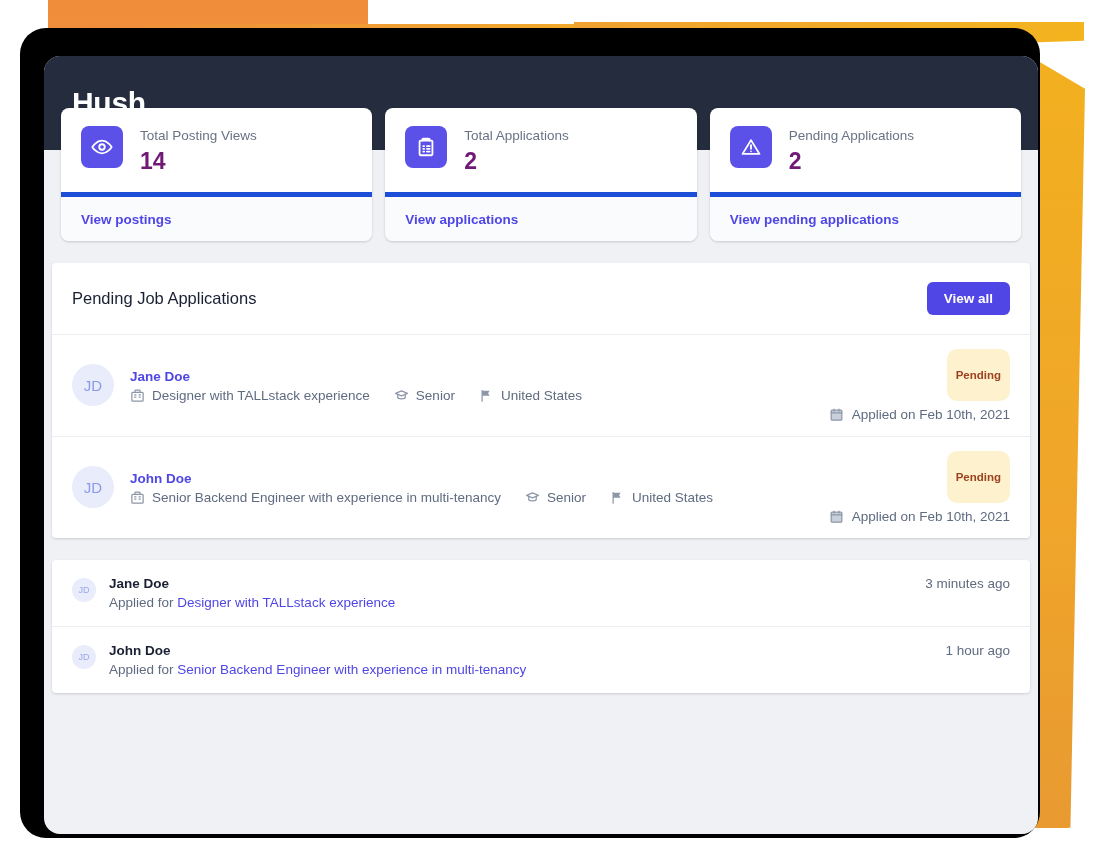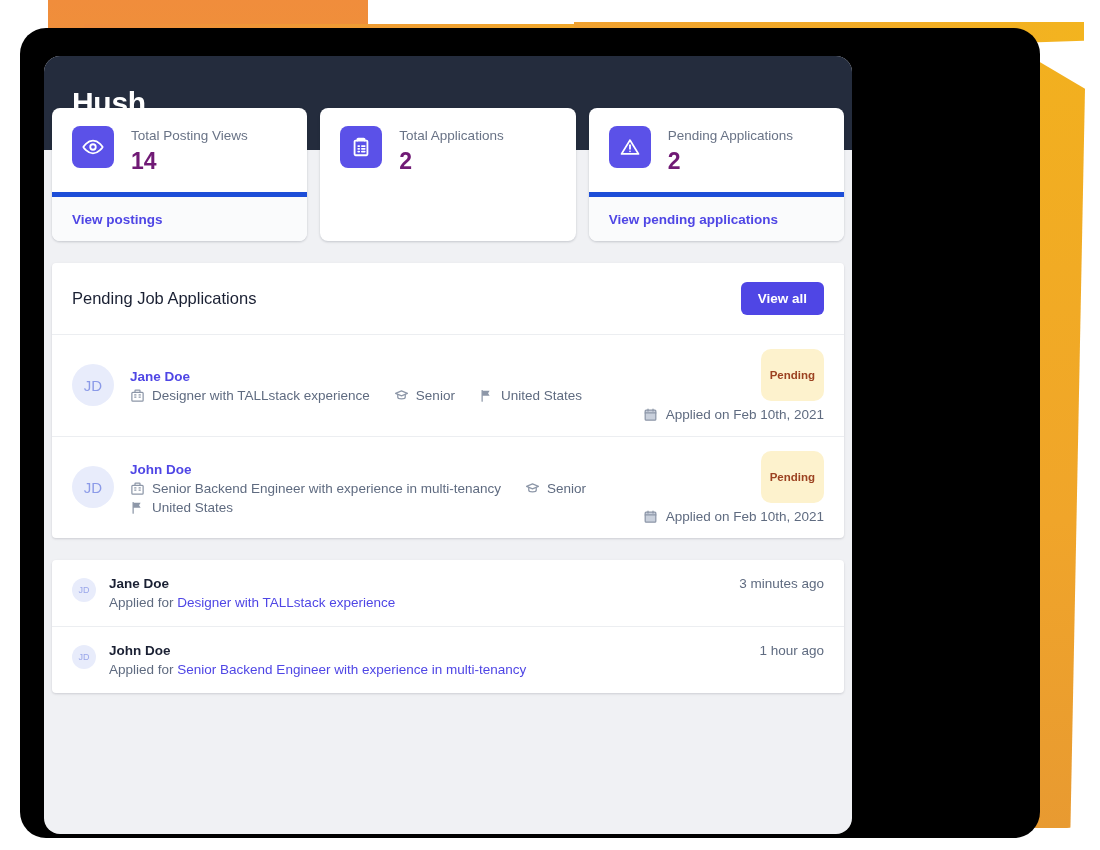--- a/index.html
+++ b/index.html
@@ -70,21 +70,21 @@
     background: #000000;
     border-radius: 26px;
     z-index: 1;
   }
 
   
   .app-shell {
     position: absolute;
     left: 44px;
     top: 56px;
-    width: 808px;
+    width: 994px;
     height: 778px;
     background: #f0f1f4;
     border-radius: 16px;
     overflow: hidden;
     z-index: 2;
   }
 
   
   .app-header {
     background: #242c3d;
@@ -98,21 +98,21 @@
     color: #ffffff;
     font-size: 30px;
     font-weight: bold;
     letter-spacing: -0.3px;
   }
 
   
   .stats-wrap {
     position: relative;
     margin-top: -42px;
-    padding: 0 8px;
+    padding: 0 17px;
     display: flex;
     gap: 13px;
     z-index: 3;
   }
 
   .stat-card {
     flex: 1;
     background: #ffffff;
     border-radius: 8px;
     box-shadow: 0 1px 3px rgba(16, 24, 40, 0.12), 0 1px 2px rgba(16, 24, 40, 0.07);
@@ -380,20 +380,23 @@
           <svg viewBox="0 0 24 24" fill="none" stroke="#ffffff" stroke-width="2" stroke-linecap="round" stroke-linejoin="round">
             <path d="M9 3h6a1 1 0 0 1 1 1v1H8V4a1 1 0 0 1 1-1z"></path>
             <path d="M8 5H6a1 1 0 0 0-1 1v14a1 1 0 0 0 1 1h12a1 1 0 0 0 1-1V6a1 1 0 0 0-1-1h-2"></path>
             <path d="M9 11h1M9 14h1M9 17h1M13 11h3M13 14h3M13 17h3"></path>
           </svg>
         </div>
         <div class="stat-text">
           <div class="stat-label">Total Applications</div>
           <div class="stat-value">2</div>
         </div>
+      </div>
+      <div class="stat-footer">
+        <a class="stat-link">View applications</a>
       </div>
     </div>
 
     <div class="stat-card">
       <div class="stat-body">
         <div class="stat-icon">
           <svg viewBox="0 0 24 24" fill="none" stroke="#ffffff" stroke-width="2" stroke-linecap="round" stroke-linejoin="round">
             <path d="M12 4.5 2.8 19.5h18.4L12 4.5z"></path>
             <path d="M12 10v4"></path>
             <circle cx="12" cy="16.8" r="0.9" fill="#ffffff" stroke="none"></circle>

